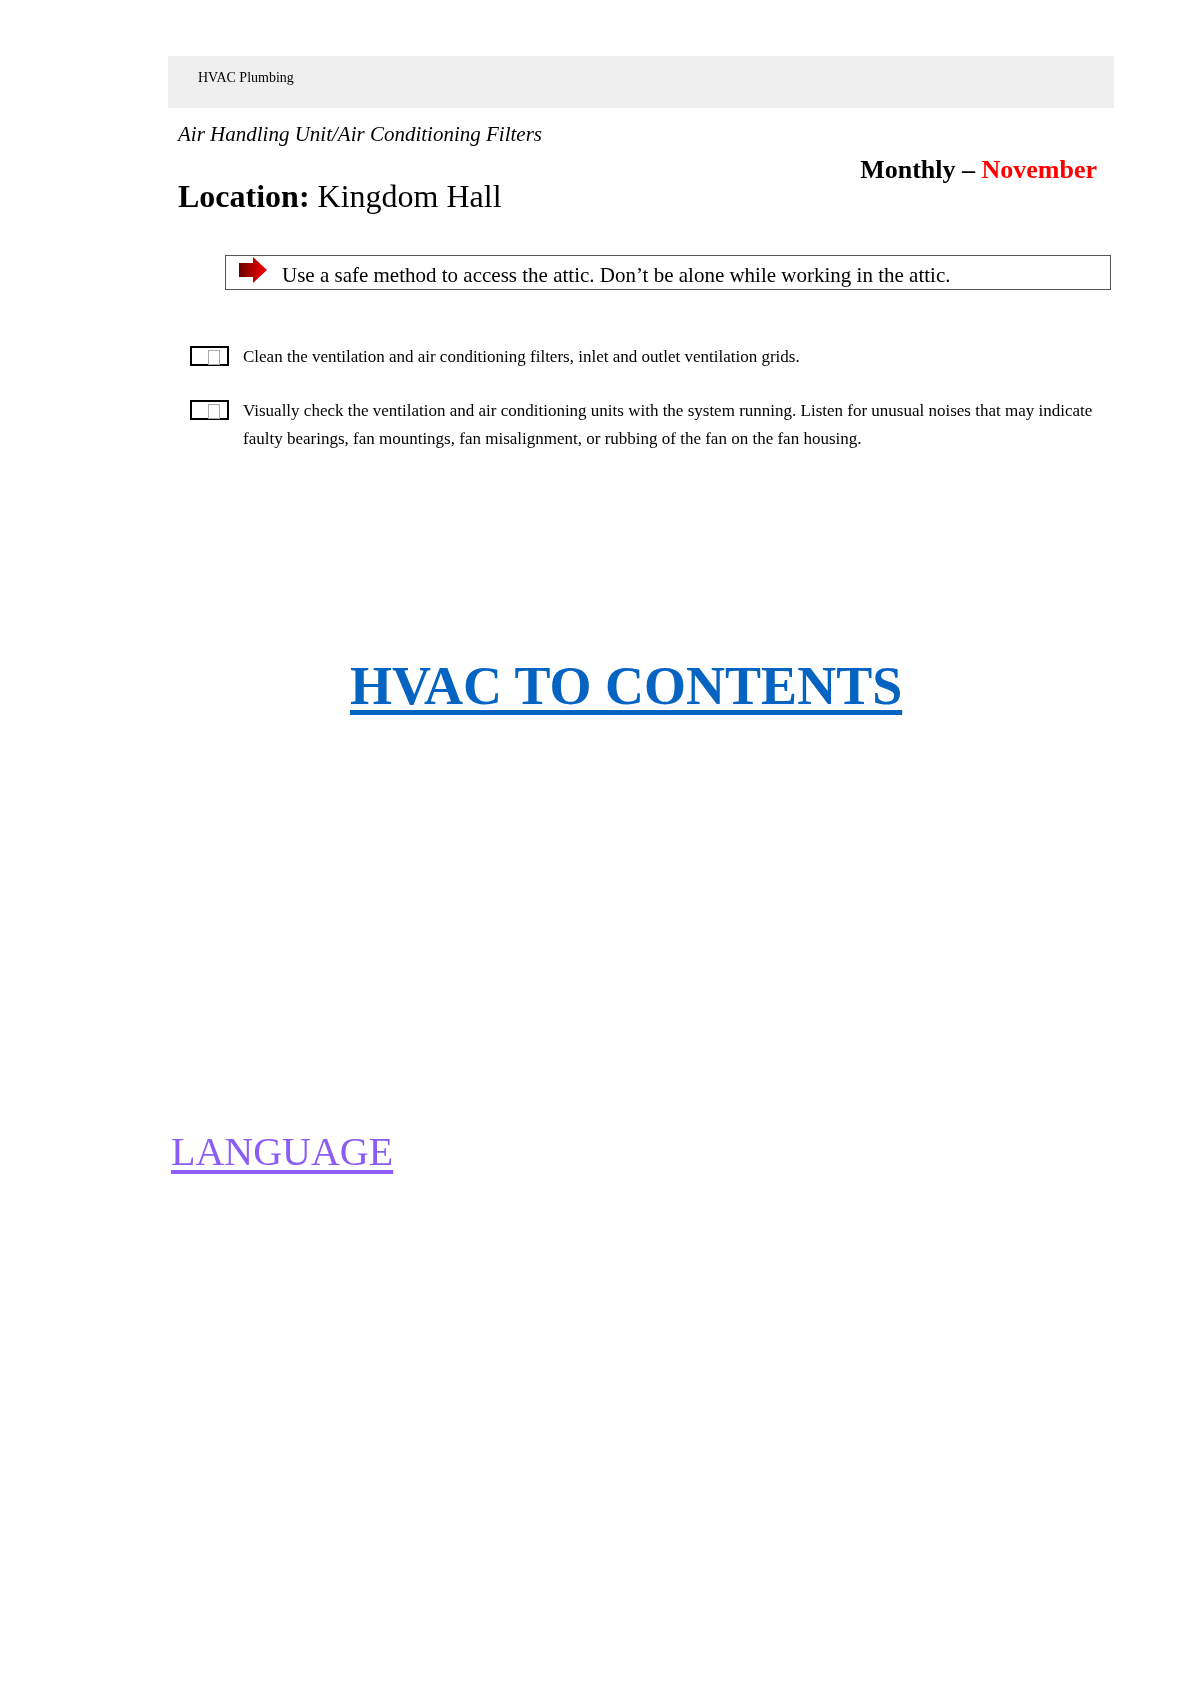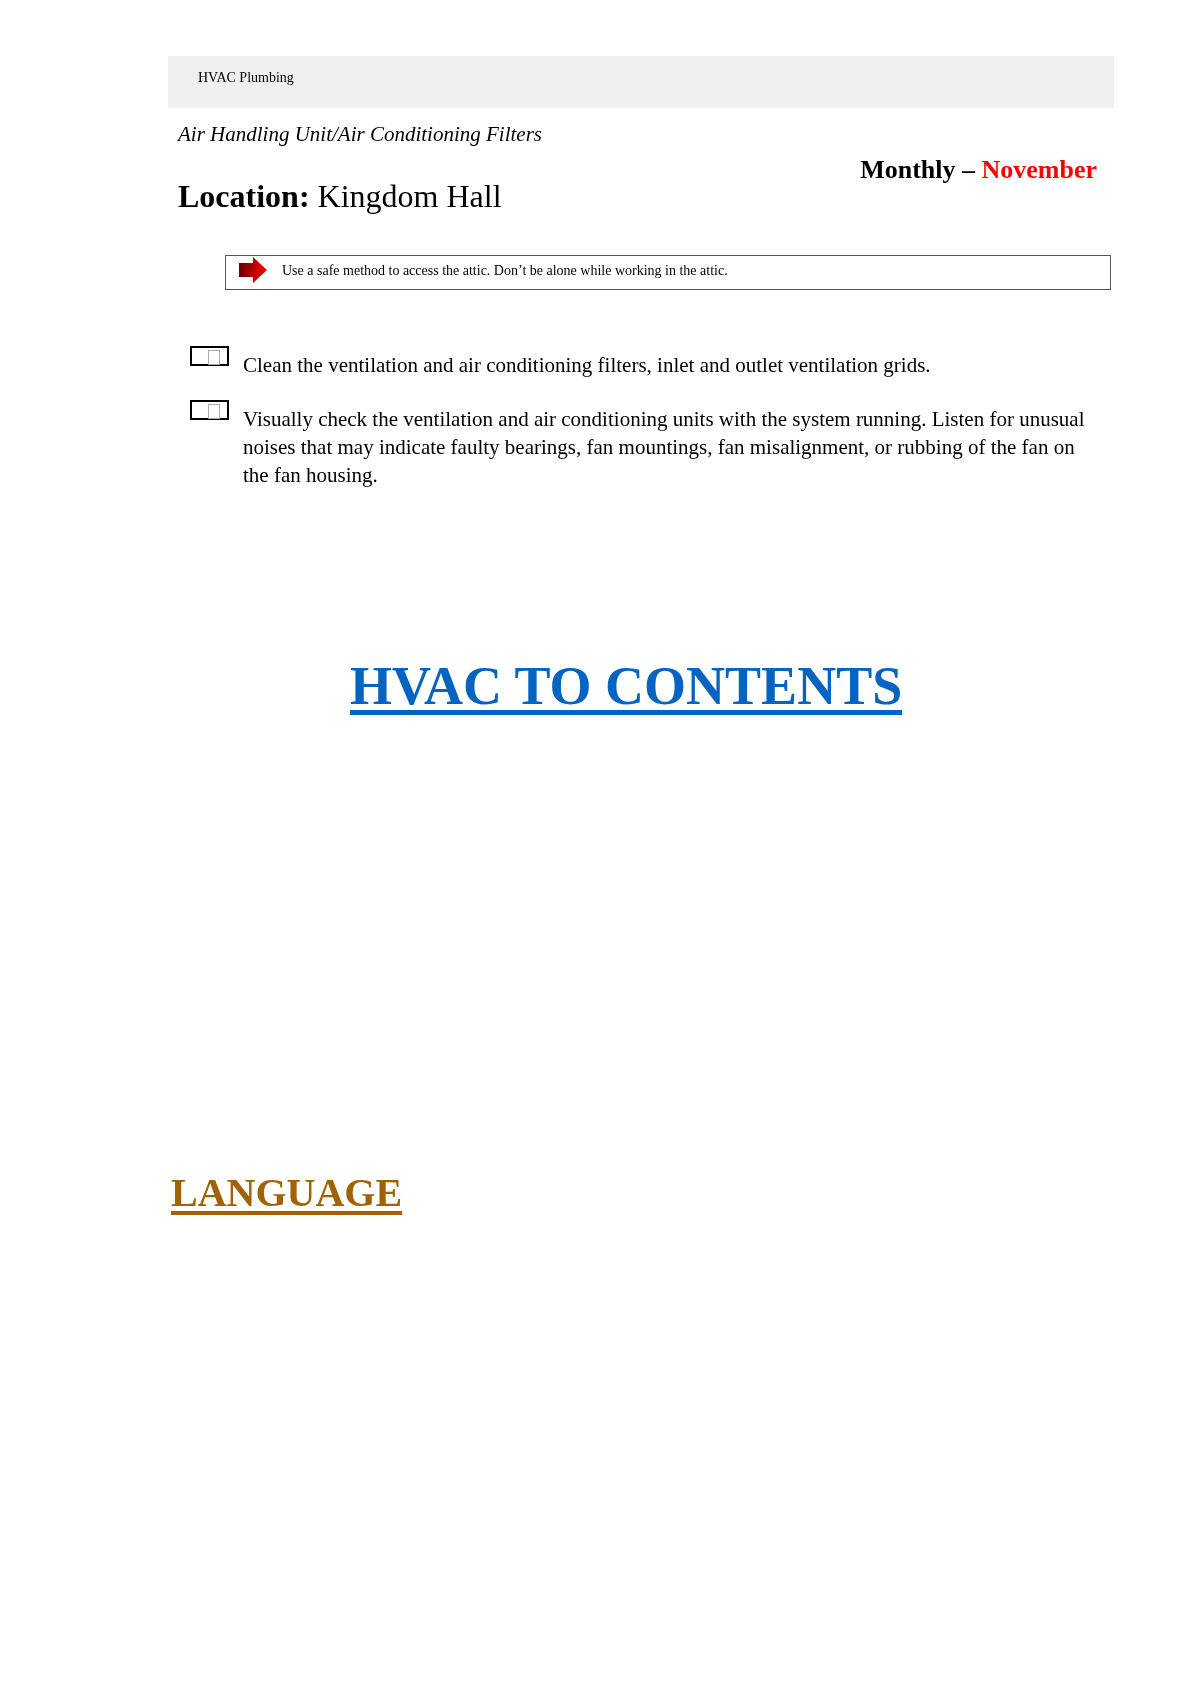--- a/index.html
+++ b/index.html
@@ -8,27 +8,27 @@
   .abs { position: absolute; }
   .header-bar { left: 168px; top: 56px; width: 946px; height: 52px; background: #efefef; }
   .header-title { left: 178px; top: 70px; font-size: 14px; white-space: nowrap; margin-left: 20px; }
   .subtitle { left: 178px; top: 122px; font-size: 21px; font-weight: normal; font-style: italic; white-space: nowrap; }
   .freq { right: 94px; top: 120px; font-size: 26px; font-weight: bold; white-space: nowrap; margin-top: 35px; }
   .freq .month { color: #ff0000; }
   .location { left: 178px; top: 178px; font-size: 32px; white-space: nowrap; }
   .location b { font-weight: bold; }
   .warning-box { left: 225px; top: 255px; width: 884px; height: 33px; border: 1px solid #555; box-sizing: content-box; }
   .warning-arrow { left: 13px; top: 1px; width: 28px; height: 26px; }
-  .warning-text { left: 56px; top: 7px; font-size: 14px; white-space: nowrap; }
+  .warning-text { left: 56px; top: 7px; font-size: 21px; white-space: nowrap; }
   .task { left: 190px; width: 920px; }
   .checkbox { position: absolute; left: 0; top: 3px; width: 39px; height: 20px; border: 2px solid #000; box-sizing: border-box; }
   .checkbox .inner { position: absolute; left: 16px; top: 2px; width: 10px; height: 13px; border: 1px solid #aaa; background: #fff; }
-  .task-text { position: absolute; left: 53px; top: 8px; width: 860px; font-size: 21px; line-height: 28px; }
+  .task-text { position: absolute; left: 53px; top: 0; width: 860px; font-size: 17px; line-height: 28px; }
   .back-link { left: 350px; top: 655px; font-size: 54px; font-weight: bold; color: #0563c1; text-decoration: underline; text-decoration-thickness: 5px; text-underline-offset: 6px; white-space: nowrap; letter-spacing: 0px; }
-  .lang-link { left: 171px; top: 1128px; font-size: 40px; font-weight: bold; color: #a16207; text-decoration: underline; text-decoration-thickness: 4px; text-underline-offset: 5px; white-space: nowrap; margin-top: 41px; }
+  .lang-link { left: 171px; top: 1128px; font-size: 40px; font-weight: normal; color: #8b5cf6; text-decoration: underline; text-decoration-thickness: 4px; text-underline-offset: 5px; white-space: nowrap; }
 </style>
 </head>
 <body>
 
 <div class="abs header-bar"></div>
 <div class="abs header-title">HVAC Plumbing</div>
 
 <div class="abs subtitle">Air Handling Unit/Air Conditioning Filters</div>
 <div class="abs freq"><span>Monthly</span><span> – </span><span class="month">November</span></div>
 

